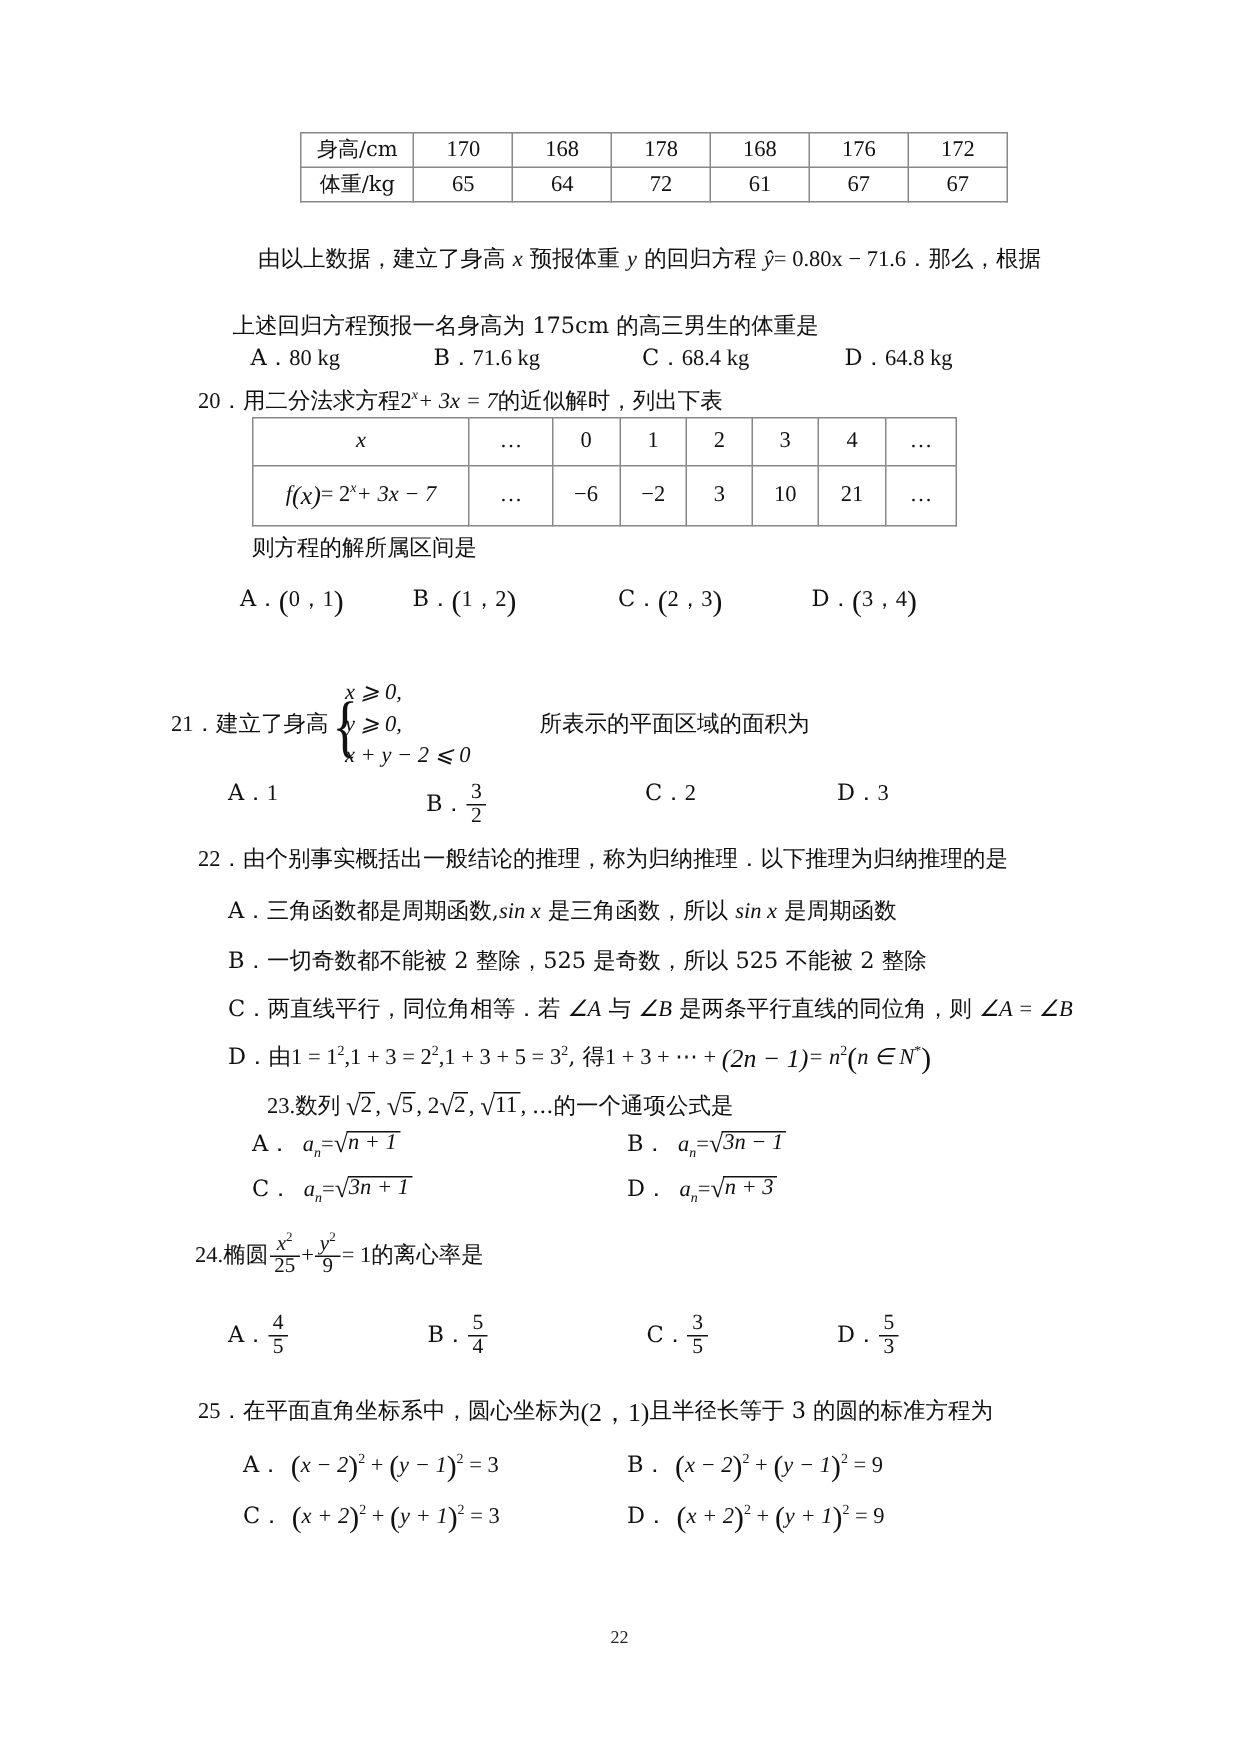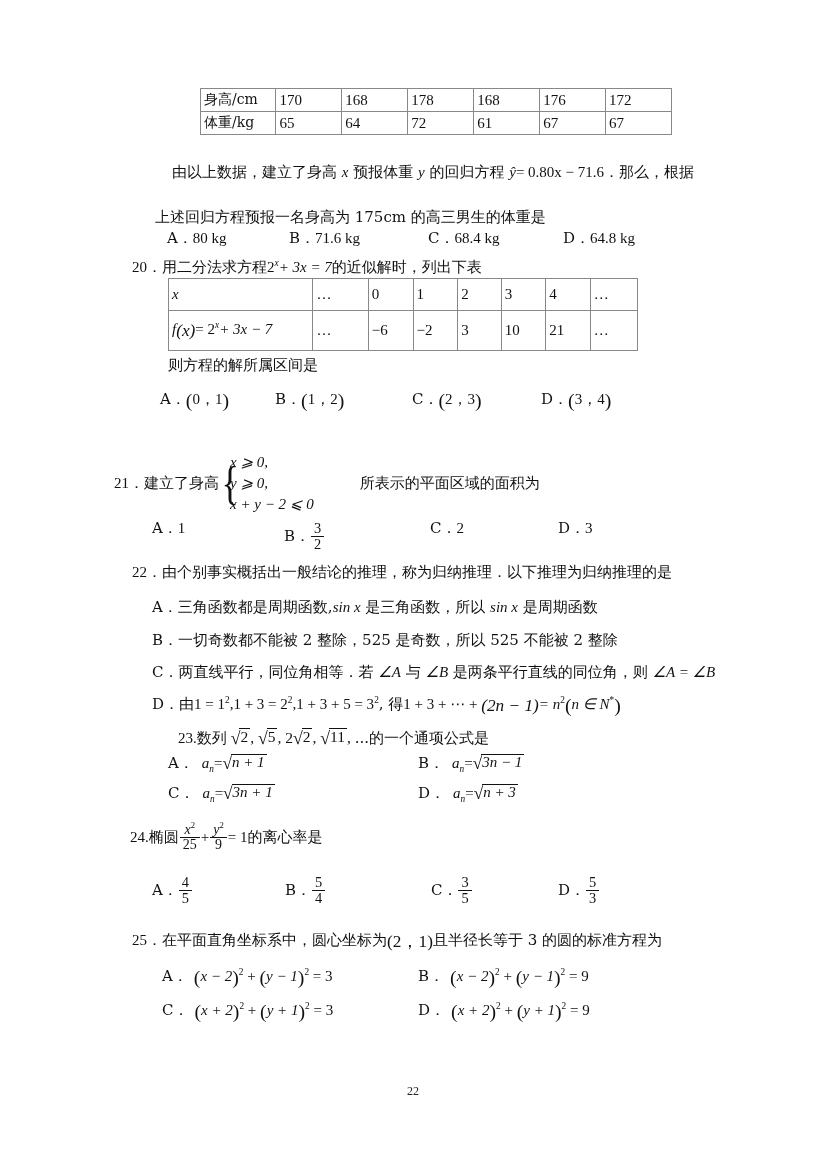--- a/index.html
+++ b/index.html
@@ -72,21 +72,21 @@
 
   
   table.grid {
     position: absolute;
     border-collapse: collapse;
     font-size: 15px;
     background: #fff;
   }
   table.grid td {
     border: 1px solid #888;
-    text-align: left;
+    text-align: center;
     vertical-align: middle;
     padding: 2px 3px;
     font-family: "Liberation Serif", serif;
   }
   table.grid td.label {
     font-family: "DejaVu Serif", serif;
     font-size: 14px;
   }
   table.grid td.fml {
     font-family: "Liberation Serif", serif;

